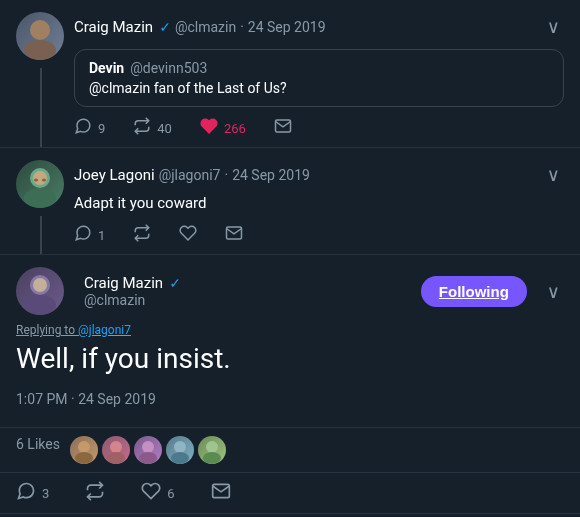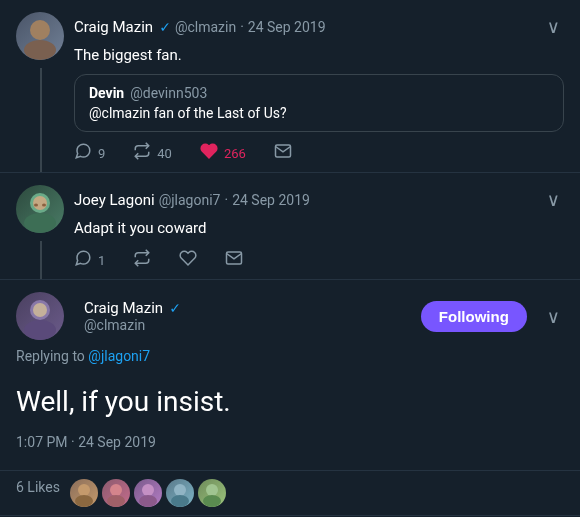--- a/index.html
+++ b/index.html
@@ -178,30 +178,32 @@
 
     .following-btn {
       background-color: #7856ff;
       color: #ffffff;
       border: none;
       border-radius: 20px;
       padding: 7px 18px;
       font-size: 15px;
       font-weight: 700;
       cursor: pointer;
+      text-decoration: underline;
     }
 
     .main-tweet-body {
       padding: 0 16px 8px 16px;
     }
 
     .replying-to {
-      font-size: 14px;
-      color: #8899a6;
-      margin-bottom: 20px;
+      font-size: 12px;
+      color: #8899a6;
+      margin-bottom: 4px;
+      text-decoration: underline;
     }
 
     .replying-to a {
       color: #1da1f2;
       text-decoration: none;
     }
 
     .main-tweet-text {
       font-size: 28px;
       font-weight: 400;
@@ -276,21 +278,20 @@
       <div class="tweet-header">
         <div class="tweet-user-info">
           <span class="display-name">Craig Mazin</span>
           <span class="verified-badge">✓</span>
           <span class="username">@clmazin</span>
           <span class="dot-separator">·</span>
           <span class="tweet-date">24 Sep 2019</span>
         </div>
         <span class="chevron-down">∨</span>
       </div>
-      <div class="tweet-text">The biggest fan.</div>
       <div class="quote-tweet">
         <div class="quote-header">
           <span class="quote-display-name">Devin</span>
           <span class="quote-username">@devinn503</span>
         </div>
         <div class="quote-text">@clmazin fan of the Last of Us?</div>
       </div>
       <div class="tweet-actions">
         <div class="action-item">
           <span class="action-icon">

